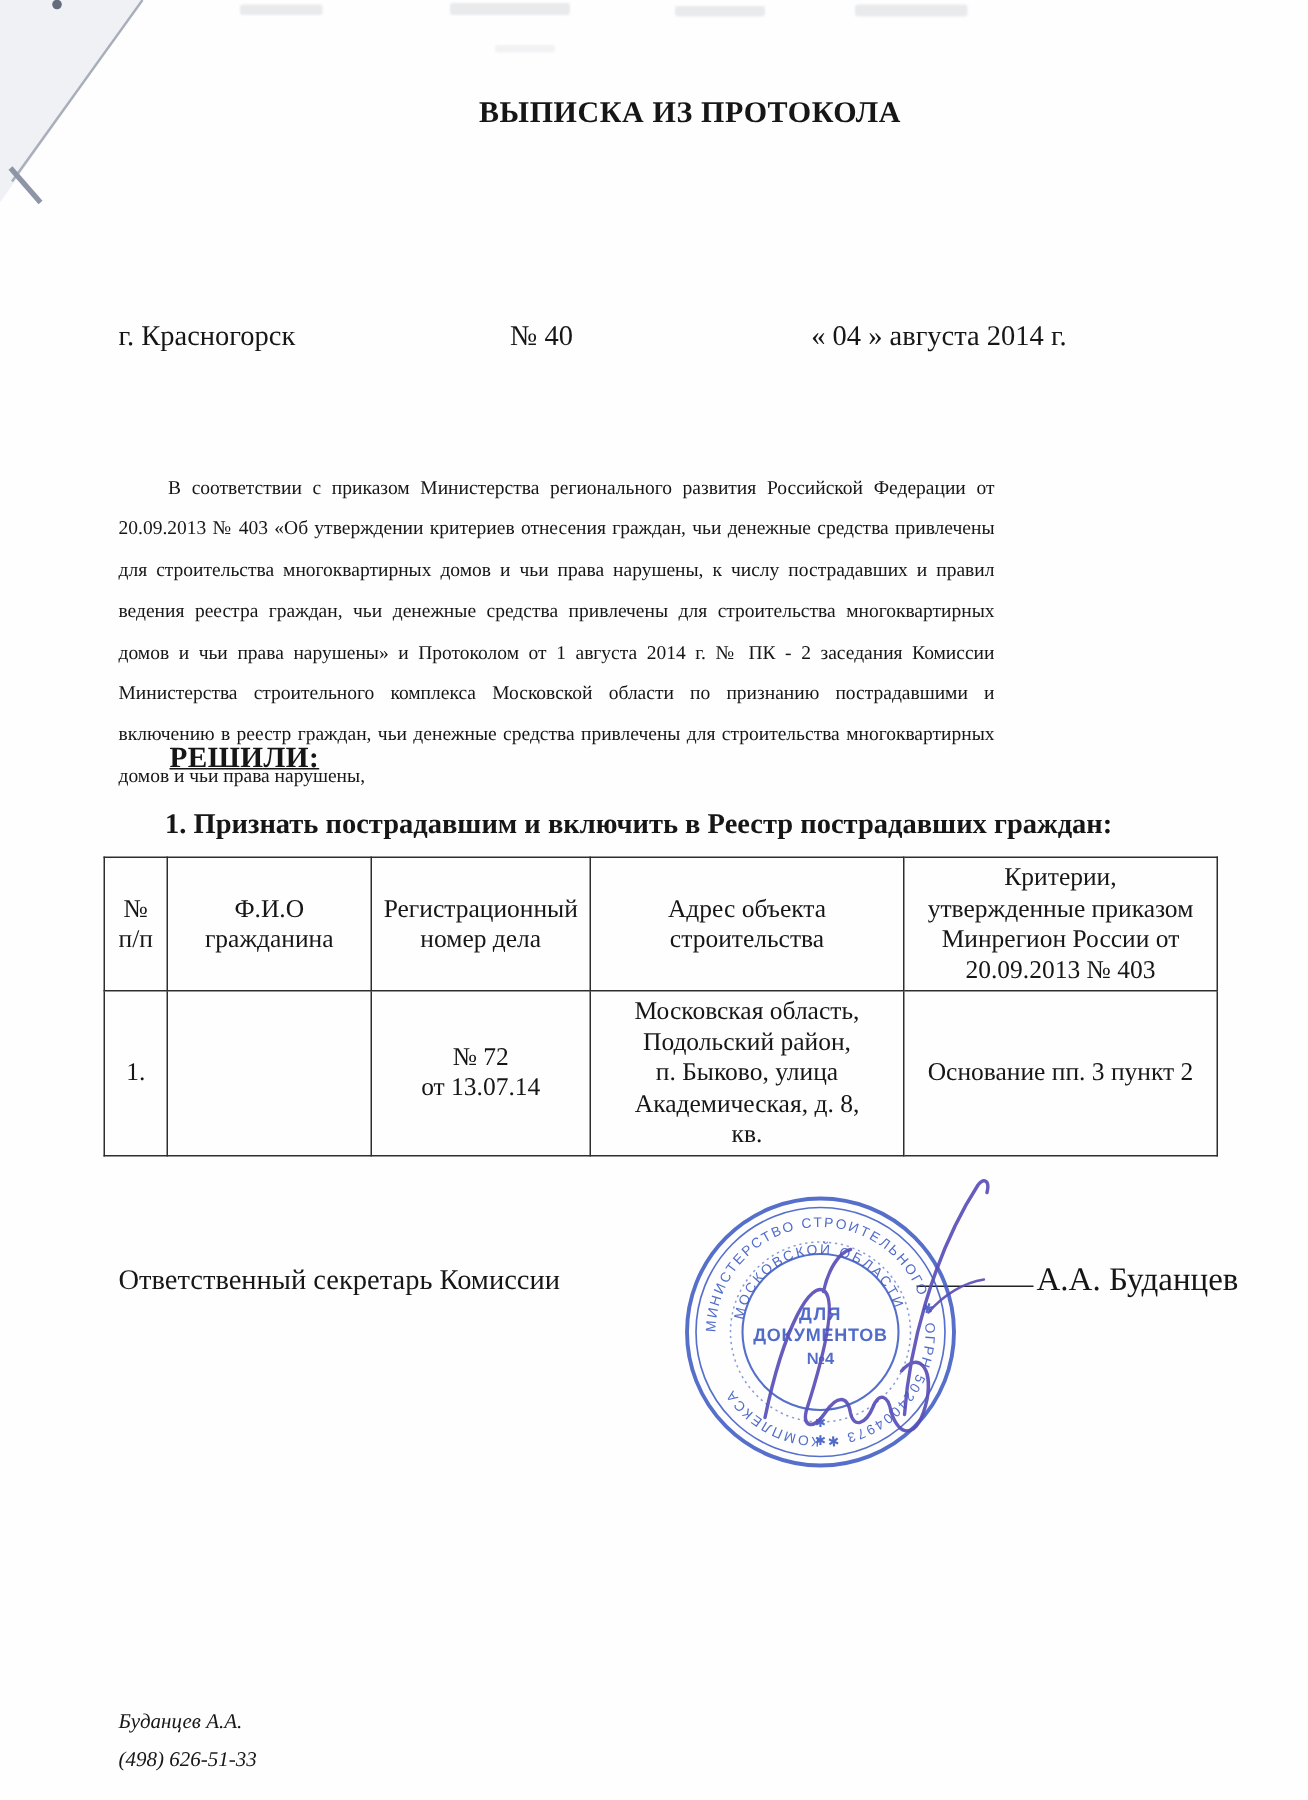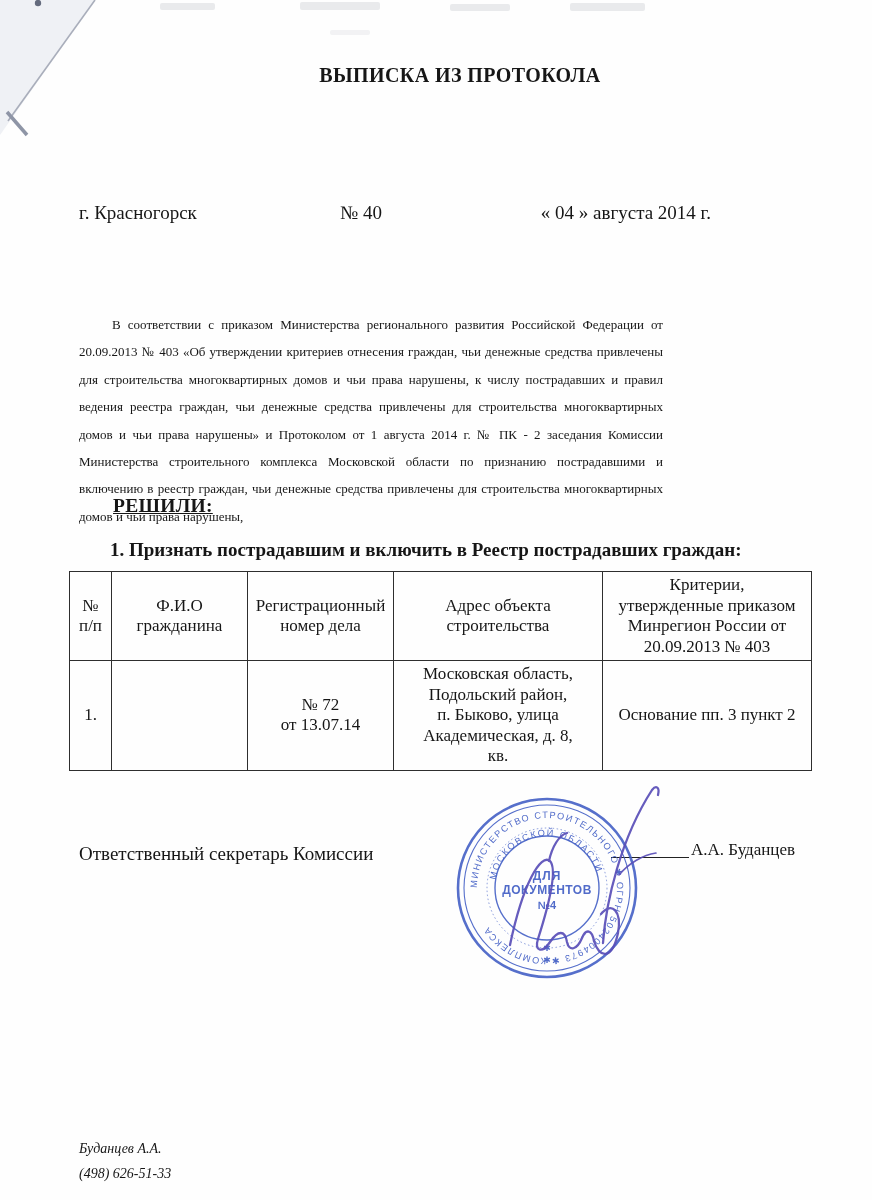--- a/index.html
+++ b/index.html
@@ -20,21 +20,21 @@
     position:absolute; top:103px; left:0; width:100%;
     text-align:center; font-size:19px; font-weight:bold; line-height:27px;
     white-space:pre-line;
   }
   .meta-row {
     position:absolute; top:202px; left:0; width:768px;
     padding:0 57px 0 79px; box-sizing:border-box;
     display:flex; align-items:baseline; font-size:19px;
   }
   .meta-row .m-left  { flex:1; text-align:left; }
-  .meta-row .m-mid   { flex:0 0 auto; transform:translateX(-34px); }
+  .meta-row .m-mid   { flex:0 0 auto; transform:translateX(-34px);margin-top:12px; }
   .meta-row .m-right { flex:1; text-align:right; }
   
   .body-par {
     position:absolute; top:298px; left:0; width:720px;
     padding:0 57px 0 79px; box-sizing:border-box;
     font-size:13px; line-height:27.4px; text-align:justify; text-indent:33px;
   }
   .resolved {
     position:absolute; top:495px; left:113px;
     font-size:19.5px; font-weight:bold; text-decoration:underline; letter-spacing:0.3px;
@@ -50,21 +50,21 @@
     font-size:17px; line-height:20.5px; text-align:center;
   }
   .reg-table th, .reg-table td {
     border:1.6px solid #2e2e2e; font-weight:normal; vertical-align:middle;
     padding:3px 4px; white-space:pre-line;
   }
   .reg-table thead tr { height:84px; }
   .reg-table tbody tr { height:108px; }
   
   .sig-role { position:absolute; top:843px; left:79px; font-size:19px; }
-  .sig-name { position:absolute; top:840px; left:691px; font-size:17px; }
+  .sig-name { position:absolute; top:840px; left:691px; font-size:22px; }
   .sig-line { position:absolute; top:857px; left:611px; width:78px; border-top:1.6px solid #222; }
   .stamp-wrap { position:absolute; top:783px; left:453px; width:262px; height:212px; }
   
   .footer-block { position:absolute; top:1136px; left:79px; font-size:14px; line-height:25px;font-style:italic; }
 </style>
 </head>
 <body>
 
 <div class="page">
 

